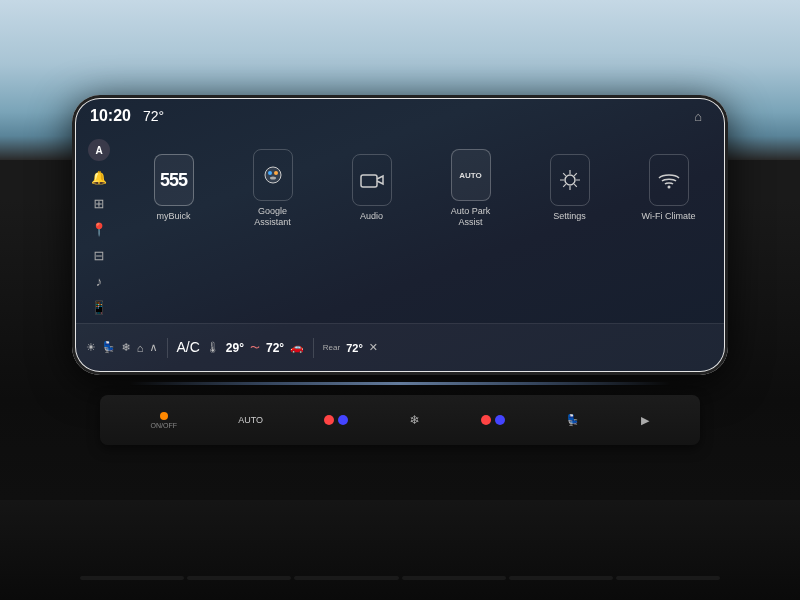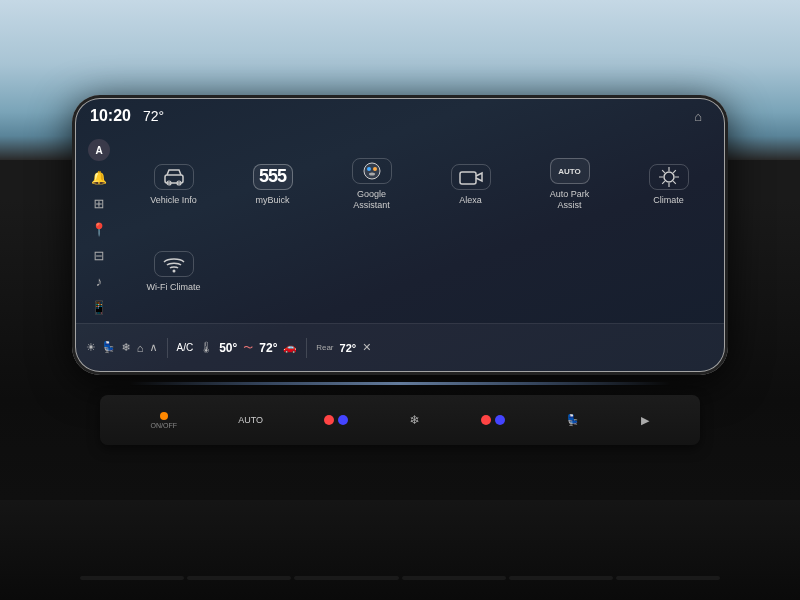--- a/index.html
+++ b/index.html
@@ -18,21 +18,21 @@
       background: linear-gradient(180deg, #1a1a1a 0%, #0d0d0d 50%, #111 100%);
     }
 
     
     .screen-container {
       position: absolute;
       top: 95px;
       left: 72px;
       right: 72px;
       height: 280px;
-      background: #a3a3a3;
+      background: #e5e5e5;
       border-radius: 28px;
       box-shadow: 0 8px 40px rgba(0,0,0,0.8), inset 0 0 0 3px #222;
       overflow: hidden;
     }
 
     
     .screen {
       position: absolute;
       top: 4px; left: 4px; right: 4px; bottom: 4px;
       background: linear-gradient(160deg, #1a2535 0%, #1e2a3a 30%, #1a2030 60%, #151e2d 100%);
@@ -130,21 +130,21 @@
       align-items: center;
       justify-content: center;
       gap: 5px;
       padding: 6px 4px;
       border-radius: 8px;
       cursor: pointer;
     }
 
     .app-icon {
       width: 40px;
-      height: 26px;
+      height: 52px;
       display: flex;
       align-items: center;
       justify-content: center;
       border-radius: 8px;
       border: 1.5px solid rgba(255,255,255,0.2);
       color: #ddd;
       font-size: 16px;
     }
 
     .app-icon.mybuick {
@@ -321,31 +321,20 @@
       <div class="sidebar-icon notification">🔔</div>
       <div class="sidebar-icon">⊞</div>
       <div class="sidebar-icon">📍</div>
       <div class="sidebar-icon">⊟</div>
       <div class="sidebar-icon">♪</div>
       <div class="sidebar-icon">📱</div>
     </div>
 
     <div class="main-content">
 
-      <div class="app-item">
-        <div class="app-icon">
-          <svg width="22" height="20" viewBox="0 0 22 20" fill="none">
-            <rect x="2" y="8" width="18" height="8" rx="2" stroke="#ccc" stroke-width="1.5"></rect>
-            <path d="M4 8 L6 3 L16 3 L18 8" stroke="#ccc" stroke-width="1.5"></path>
-            <circle cx="6" cy="16" r="2" stroke="#ccc" stroke-width="1.2"></circle>
-            <circle cx="16" cy="16" r="2" stroke="#ccc" stroke-width="1.2"></circle>
-          </svg>
-        </div>
-        <span class="app-label">Vehicle Info</span>
-      </div>
 
 
       <div class="app-item">
         <div class="app-icon mybuick">555</div>
         <span class="app-label">myBuick</span>
       </div>
 
       <div class="app-item">
         <div class="app-icon">
           <svg width="22" height="22" viewBox="0 0 22 22" fill="none">
@@ -359,21 +348,21 @@
       </div>
 
 
       <div class="app-item">
         <div class="app-icon">
           <svg width="24" height="18" viewBox="0 0 24 18" fill="none">
             <rect x="1" y="4" width="16" height="12" rx="2" stroke="#ccc" stroke-width="1.5"></rect>
             <polyline points="17,8 23,5 23,13 17,10" stroke="#ccc" stroke-width="1.5"></polyline>
           </svg>
         </div>
-        <span class="app-label">Alexa</span>
+        <span class="app-label">Audio</span>
       </div>
 
 
       <div class="app-item">
         <div class="app-icon autopk">
           <span style="font-size:8px;color:#ddd;font-weight:bold;">AUTO</span>
         </div>
         <span class="app-label">Auto Park<br>Assist</span>
       </div>
 
@@ -384,21 +373,21 @@
             <line x1="5" y1="11" x2="1" y2="11" stroke="#ccc" stroke-width="1.2"></line>
             <line x1="17" y1="11" x2="21" y2="11" stroke="#ccc" stroke-width="1.2"></line>
             <line x1="11" y1="5" x2="11" y2="1" stroke="#ccc" stroke-width="1.2"></line>
             <line x1="11" y1="17" x2="11" y2="21" stroke="#ccc" stroke-width="1.2"></line>
             <line x1="6.8" y1="6.8" x2="4.2" y2="4.2" stroke="#ccc" stroke-width="1.2"></line>
             <line x1="15.2" y1="15.2" x2="17.8" y2="17.8" stroke="#ccc" stroke-width="1.2"></line>
             <line x1="15.2" y1="6.8" x2="17.8" y2="4.2" stroke="#ccc" stroke-width="1.2"></line>
             <line x1="6.8" y1="15.2" x2="4.2" y2="17.8" stroke="#ccc" stroke-width="1.2"></line>
           </svg>
         </div>
-        <span class="app-label">Climate</span>
+        <span class="app-label">Settings</span>
       </div>
 
       <div class="app-item">
         <div class="app-icon">
           <svg width="24" height="20" viewBox="0 0 24 20" fill="none">
             <path d="M2 8 C6 4 18 4 22 8" stroke="#ccc" stroke-width="1.5" fill="none"></path>
             <path d="M5 11 C7.5 8.5 16.5 8.5 19 11" stroke="#ccc" stroke-width="1.5" fill="none"></path>
             <path d="M8 14 C9.5 12.5 14.5 12.5 16 14" stroke="#ccc" stroke-width="1.5" fill="none"></path>
             <circle cx="12" cy="17" r="1.5" fill="#ccc"></circle>
           </svg>
@@ -422,27 +411,27 @@
         <span class="climate-icon">❄</span>
       </div>
       <div class="climate-item">
         <span class="climate-icon">⌂</span>
       </div>
       <div class="climate-item">
         <span class="climate-icon">∧</span>
       </div>
       <div class="climate-divider"></div>
       <div class="climate-item">
-        <span class="app-label" style="color:#fff;font-size:10px;">A/C</span>
+        <span class="app-label" style="color:#fff;font-size:14px;">A/C</span>
       </div>
       <div class="climate-item">
         <span class="climate-icon">🌡</span>
       </div>
       <div class="climate-item">
-        <span class="climate-temp">50°</span>
+        <span class="climate-temp">29°</span>
       </div>
       <div class="climate-item">
         <span style="color:#e77;font-size:10px;">〜</span>
       </div>
       <div class="climate-item">
         <span class="climate-temp">72°</span>
       </div>
       <div class="climate-item">
         <span class="climate-icon">🚗</span>
       </div>

